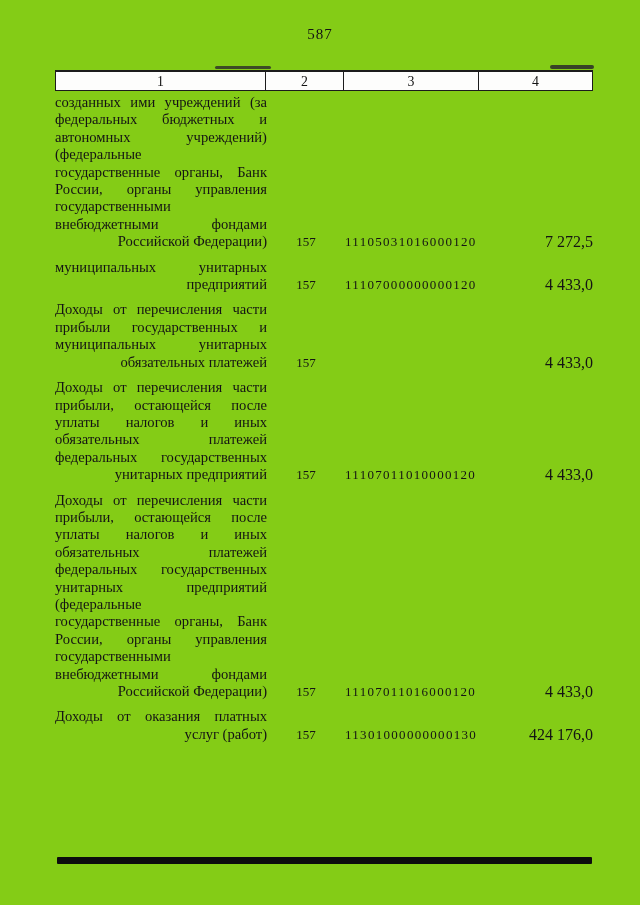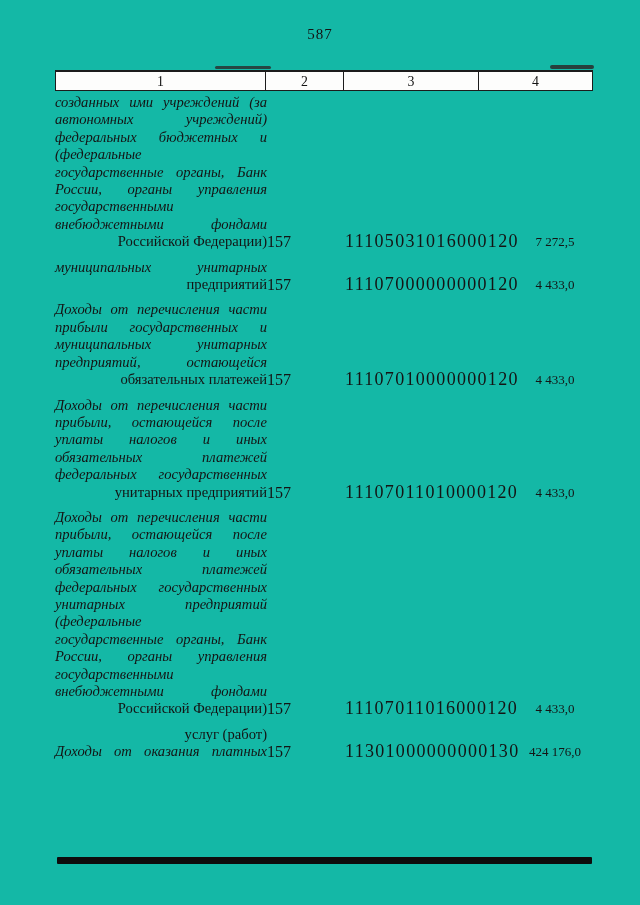--- a/index.html
+++ b/index.html
@@ -1,18 +1,18 @@
 <!DOCTYPE html>
 <html><head>
 <meta charset="utf-8">
 <style>
   html,body { margin:0; padding:0; background:#e8e8e8; }
   .page {
     position:relative; width:640px; height:905px; margin:0 auto;
-    background:#14b8a6; overflow:hidden;
+    background:#84cc16; overflow:hidden;
     font-family:"Liberation Serif", serif; color:#141414;
   }
   .pagenum {
     position:absolute; top:26px; left:0; right:0;
     text-align:center; font-size:15px; letter-spacing:1px;
   }
   .doc-table { position:absolute; left:55px; top:70px; width:538px; }
   .thead {
     display:flex; box-sizing:border-box; height:21px;
     border:1.6px solid #1c1c1c; border-top-width:2.2px;
@@ -24,24 +24,24 @@
   }
   .th + .th { border-left:1.5px solid #1c1c1c; }
   .th1 { width:209px; }
   .th2 { width:78px; }
   .th3 { width:135px; }
   .th4 { flex:1; }
   .tbody { padding-top:3px; }
   .row { display:flex; align-items:flex-end; margin-bottom:8px; }
   .c1 { width:212px; font-size:14.6px; line-height:17.4px; }
   .ln { text-align:right; white-space:nowrap; }
-  .ln.j { text-align:justify; text-align-last:justify; white-space:normal;font-style:italic; }
-  .c2 { width:78px; text-align:left; font-size:16px; line-height:17.4px; }
-  .c3 { width:172px; text-align:right; font-size:18px; line-height:17.4px; letter-spacing:1.3px; }
-  .c4 { flex:1; text-align:center; font-size:13px; line-height:17.4px; white-space:pre; }
+  .ln.j { text-align:justify; text-align-last:justify; white-space:normal; }
+  .c2 { width:78px; text-align:center; font-size:13px; line-height:17.4px; }
+  .c3 { width:172px; text-align:left; font-size:13px; line-height:17.4px; letter-spacing:1.3px; }
+  .c4 { flex:1; text-align:right; font-size:16px; line-height:17.4px; white-space:pre; }
   .smudge { position:absolute; background:#2a2a2a; border-radius:2px; }
   .smudge-a { left:215px; top:66px; width:56px; height:3px; opacity:.8; }
   .smudge-b { left:550px; top:65px; width:44px; height:4px; opacity:.85; }
   .scan-bar {
     position:absolute; left:57px; top:857px; width:535px; height:7px;
     background:#0d0d0d; border-radius:1px;
   }
 </style>
 </head>
 <body>
@@ -57,22 +57,22 @@
     <div class="thead">
       <div class="th th1">1</div>
       <div class="th th2">2</div>
       <div class="th th3">3</div>
       <div class="th th4">4</div>
     </div>
     <div class="tbody">
         <div class="row">
           <div class="c1">
             <div class="ln j">созданных ими учреждений (за</div>
+            <div class="ln j">федеральных бюджетных и</div>
             <div class="ln j">автономных учреждений)</div>
-            <div class="ln j">федеральных бюджетных и</div>
             <div class="ln j">(федеральные</div>
             <div class="ln j">государственные органы, Банк</div>
             <div class="ln j">России, органы управления</div>
             <div class="ln j">государственными</div>
             <div class="ln j">внебюджетными фондами</div>
             <div class="ln">Российской Федерации)</div>
           </div>
           <div class="c2">157</div>
           <div class="c3">11105031016000120</div>
           <div class="c4">7 272,5</div>
@@ -84,25 +84,23 @@
           </div>
           <div class="c2">157</div>
           <div class="c3">11107000000000120</div>
           <div class="c4">4 433,0</div>
         </div>
         <div class="row">
           <div class="c1">
             <div class="ln j">Доходы от перечисления части</div>
             <div class="ln j">прибыли государственных и</div>
             <div class="ln j">муниципальных унитарных</div>
-            <div class="ln j">предприятий, остающейся</div>
             <div class="ln">обязательных платежей</div>
           </div>
           <div class="c2">157</div>
-          <div class="c3">11107010000000120</div>
           <div class="c4">4 433,0</div>
         </div>
         <div class="row">
           <div class="c1">
             <div class="ln j">Доходы от перечисления части</div>
             <div class="ln j">прибыли, остающейся после</div>
             <div class="ln j">уплаты налогов и иных</div>
             <div class="ln j">обязательных платежей</div>
             <div class="ln j">федеральных государственных</div>
             <div class="ln">унитарных предприятий</div>
@@ -125,22 +123,22 @@
             <div class="ln j">государственными</div>
             <div class="ln j">внебюджетными фондами</div>
             <div class="ln">Российской Федерации)</div>
           </div>
           <div class="c2">157</div>
           <div class="c3">11107011016000120</div>
           <div class="c4">4 433,0</div>
         </div>
         <div class="row">
           <div class="c1">
+            <div class="ln j">Доходы от оказания платных</div>
             <div class="ln">услуг (работ)</div>
-            <div class="ln j">Доходы от оказания платных</div>
           </div>
           <div class="c2">157</div>
           <div class="c3">11301000000000130</div>
           <div class="c4">424 176,0</div>
         </div>
       </div>
   </div>
 
   <div class="scan-bar"></div>
 

